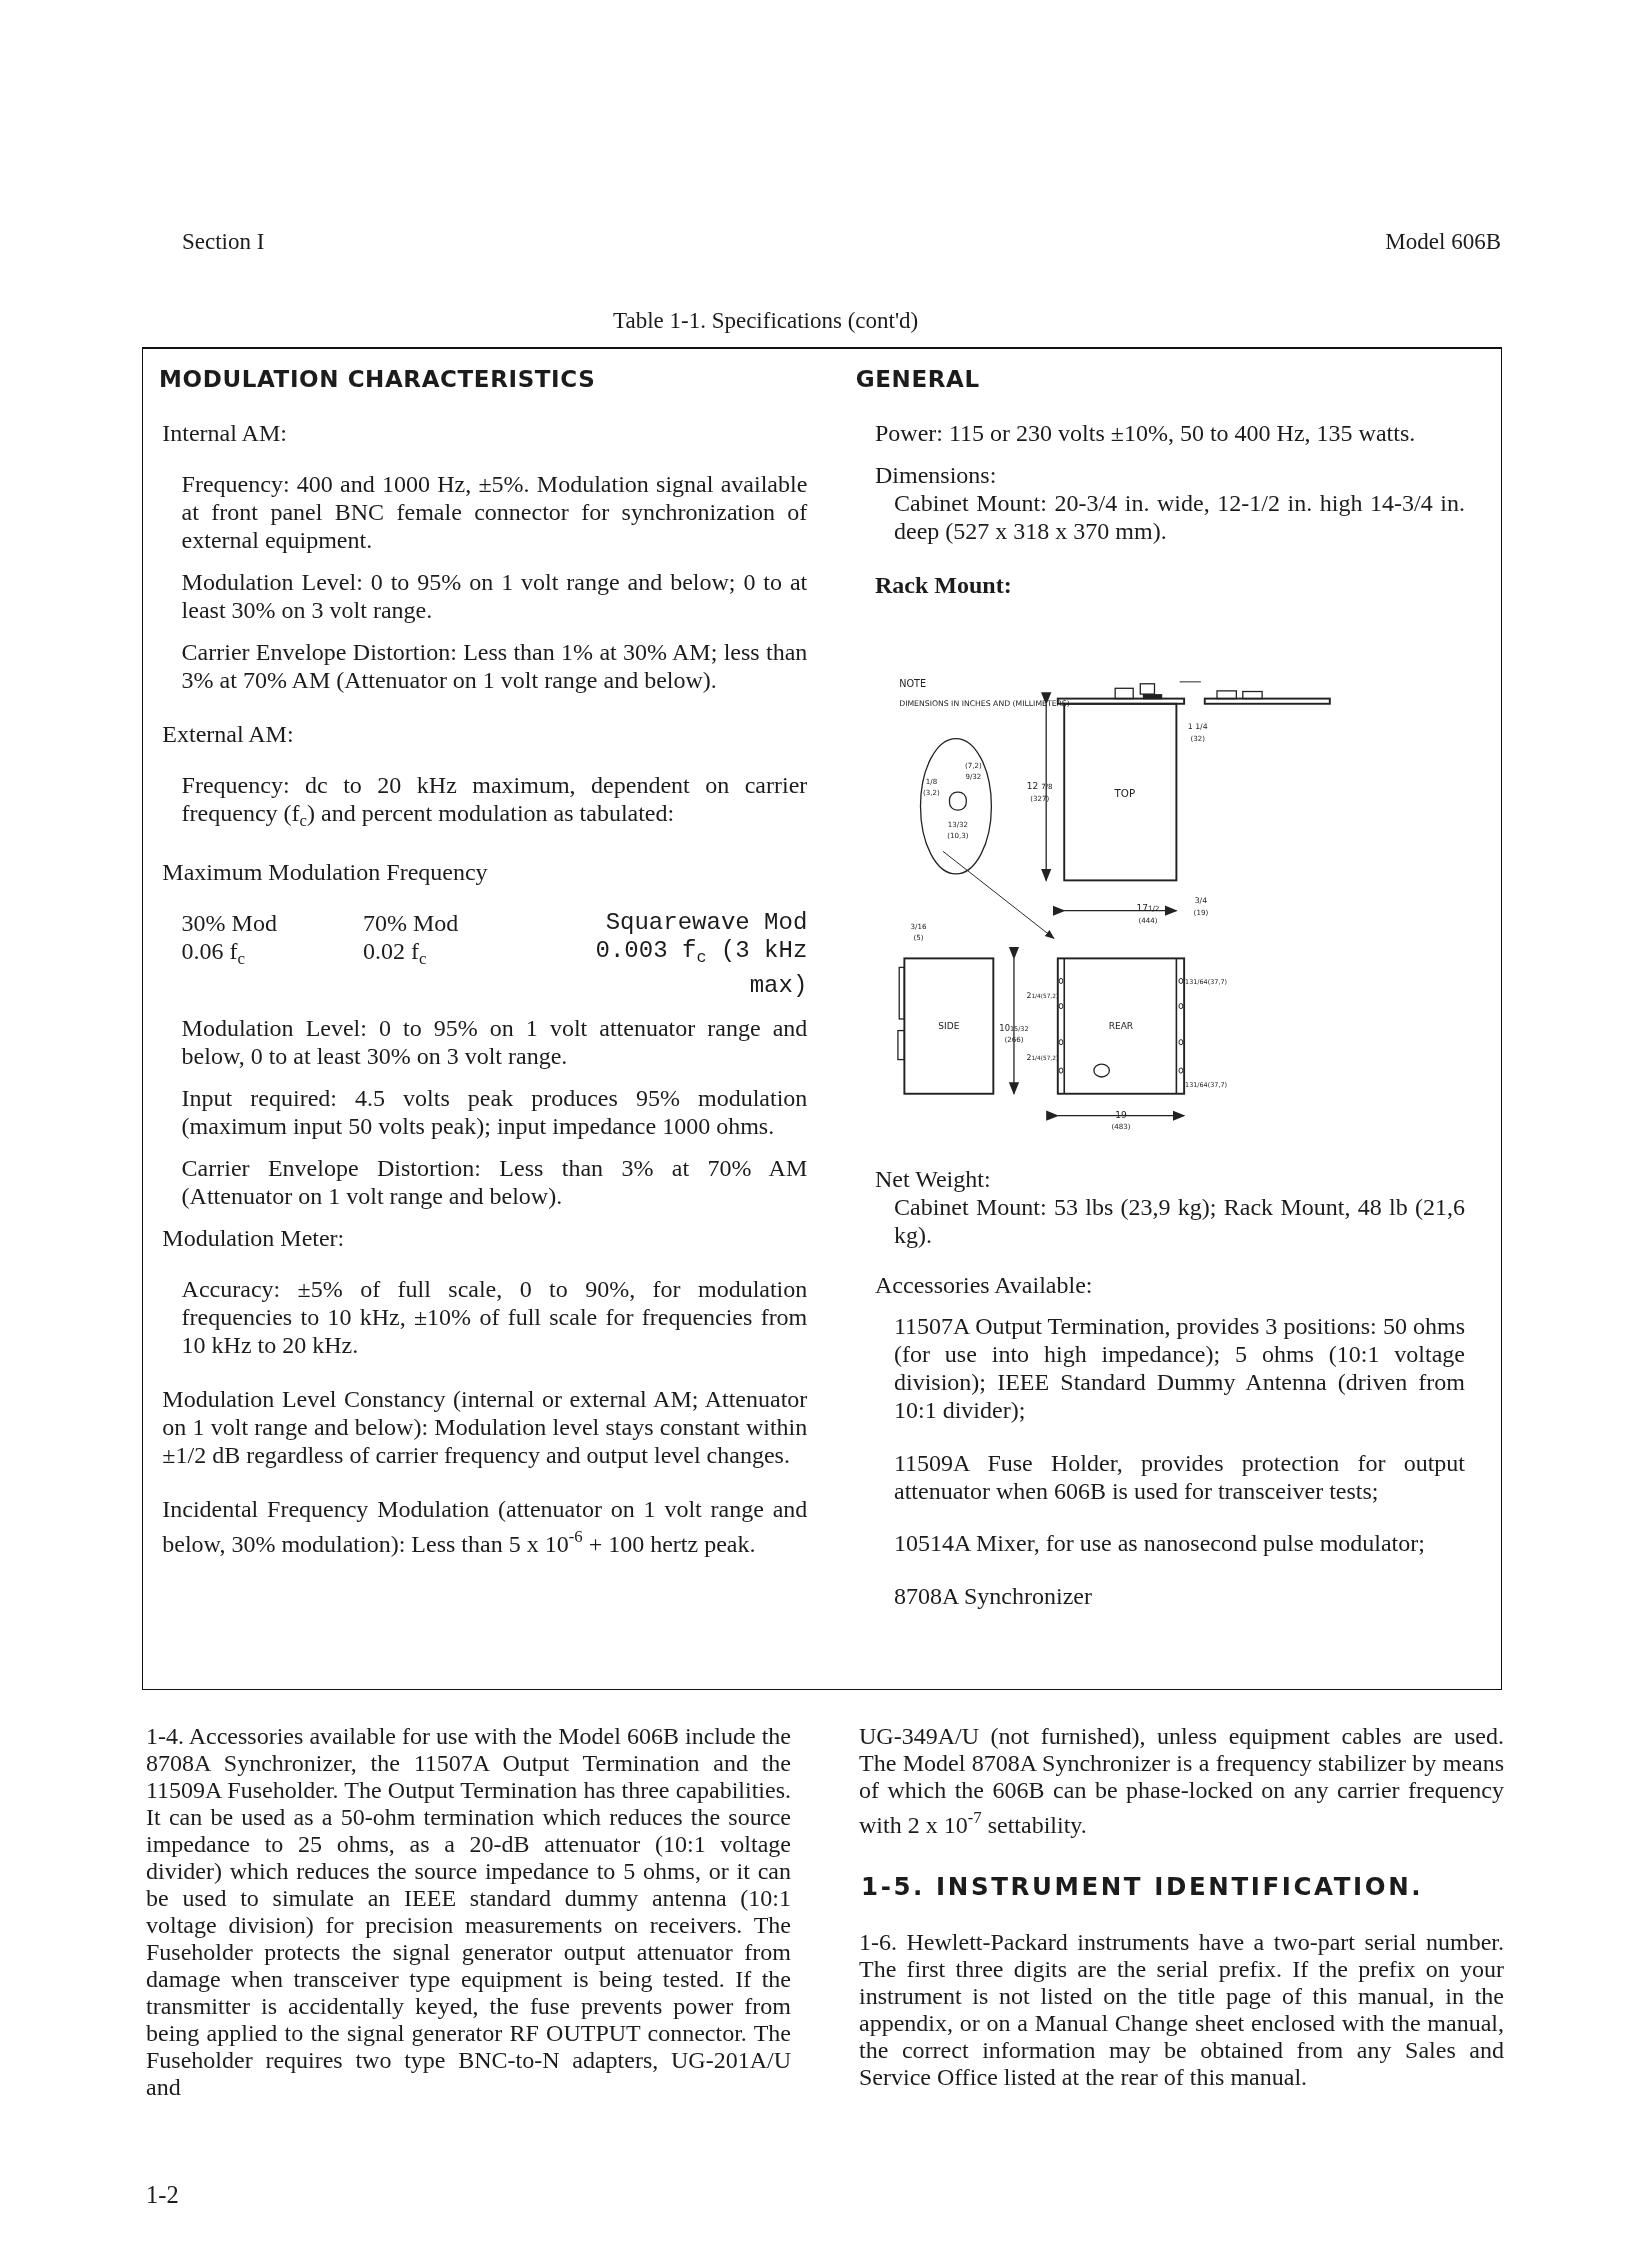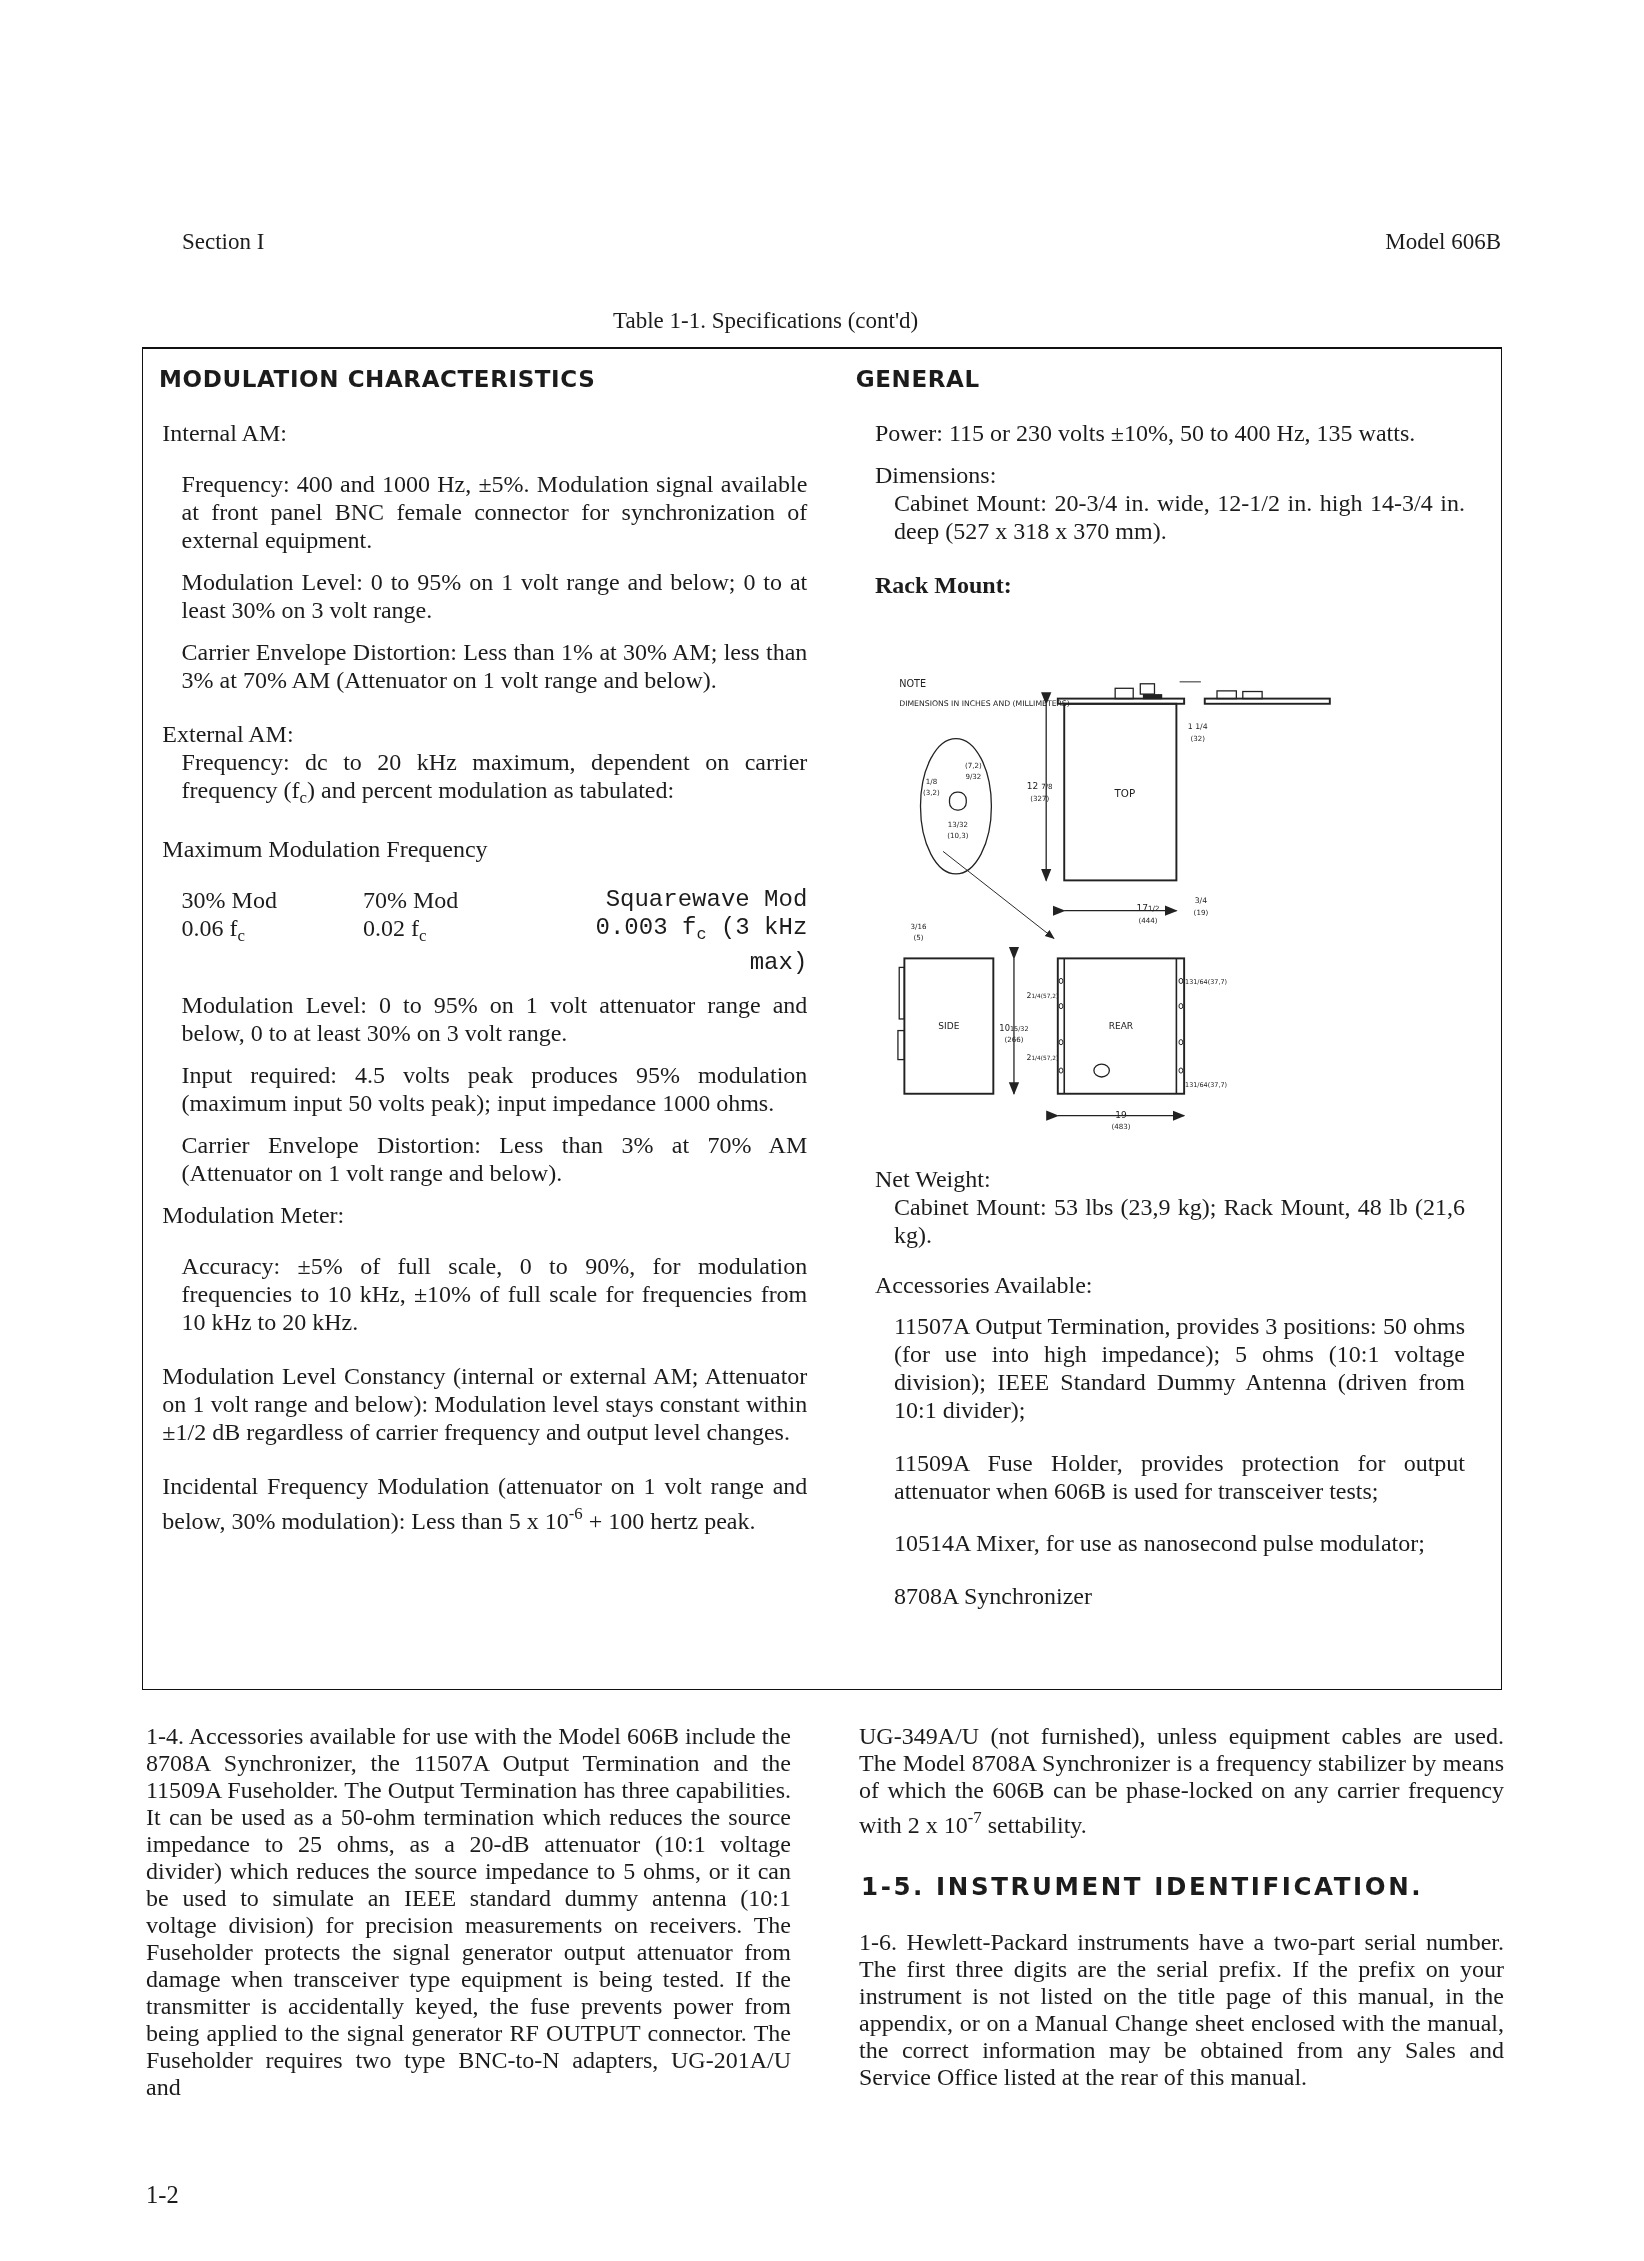--- a/index.html
+++ b/index.html
@@ -31,21 +31,21 @@
 <div class="abs table-box">
 
   <div class="col serif" style="left:19.3px; top:16px; width:645px;">
     <div class="heading" style="margin-left:-3.2px; margin-bottom:26px;">MODULATION CHARACTERISTICS</div>
 
     <div style="margin-bottom:23px;">Internal AM:</div>
     <p class="para indent">Frequency:  400 and 1000 Hz, ±5%.  Modulation signal available at front panel BNC female connector for synchronization of external equipment.</p>
     <p class="para indent">Modulation Level:  0 to 95% on 1 volt range and below; 0 to at least 30% on 3 volt range.</p>
     <p class="para indent" style="margin-bottom:26px;">Carrier Envelope Distortion:  Less than 1% at 30% AM; less than 3% at 70% AM (Attenuator on 1 volt range and below).</p>
 
-    <div style="">External AM:</div>
+    <div style="margin-bottom:23px;">External AM:</div>
     <p class="para indent" style="margin-bottom:23px;"><span>Frequency:  dc to 20 kHz maximum, dependent on carrier frequency (f</span><span class="sub">c</span><span>) and percent modulation as tabulated:</span></p>
 
     <div style="margin-bottom:23px;">Maximum Modulation Frequency</div>
     <div class="modtable">
       <div>30% Mod</div>
       <div>70% Mod</div>
       <div>Squarewave Mod</div>
       <div><span>0.06 f</span><span class="sub">c</span></div>
       <div><span>0.02 f</span><span class="sub">c</span></div>
       <div><span>0.003 f</span><span class="sub">c</span><span> (3 kHz max)</span></div>

